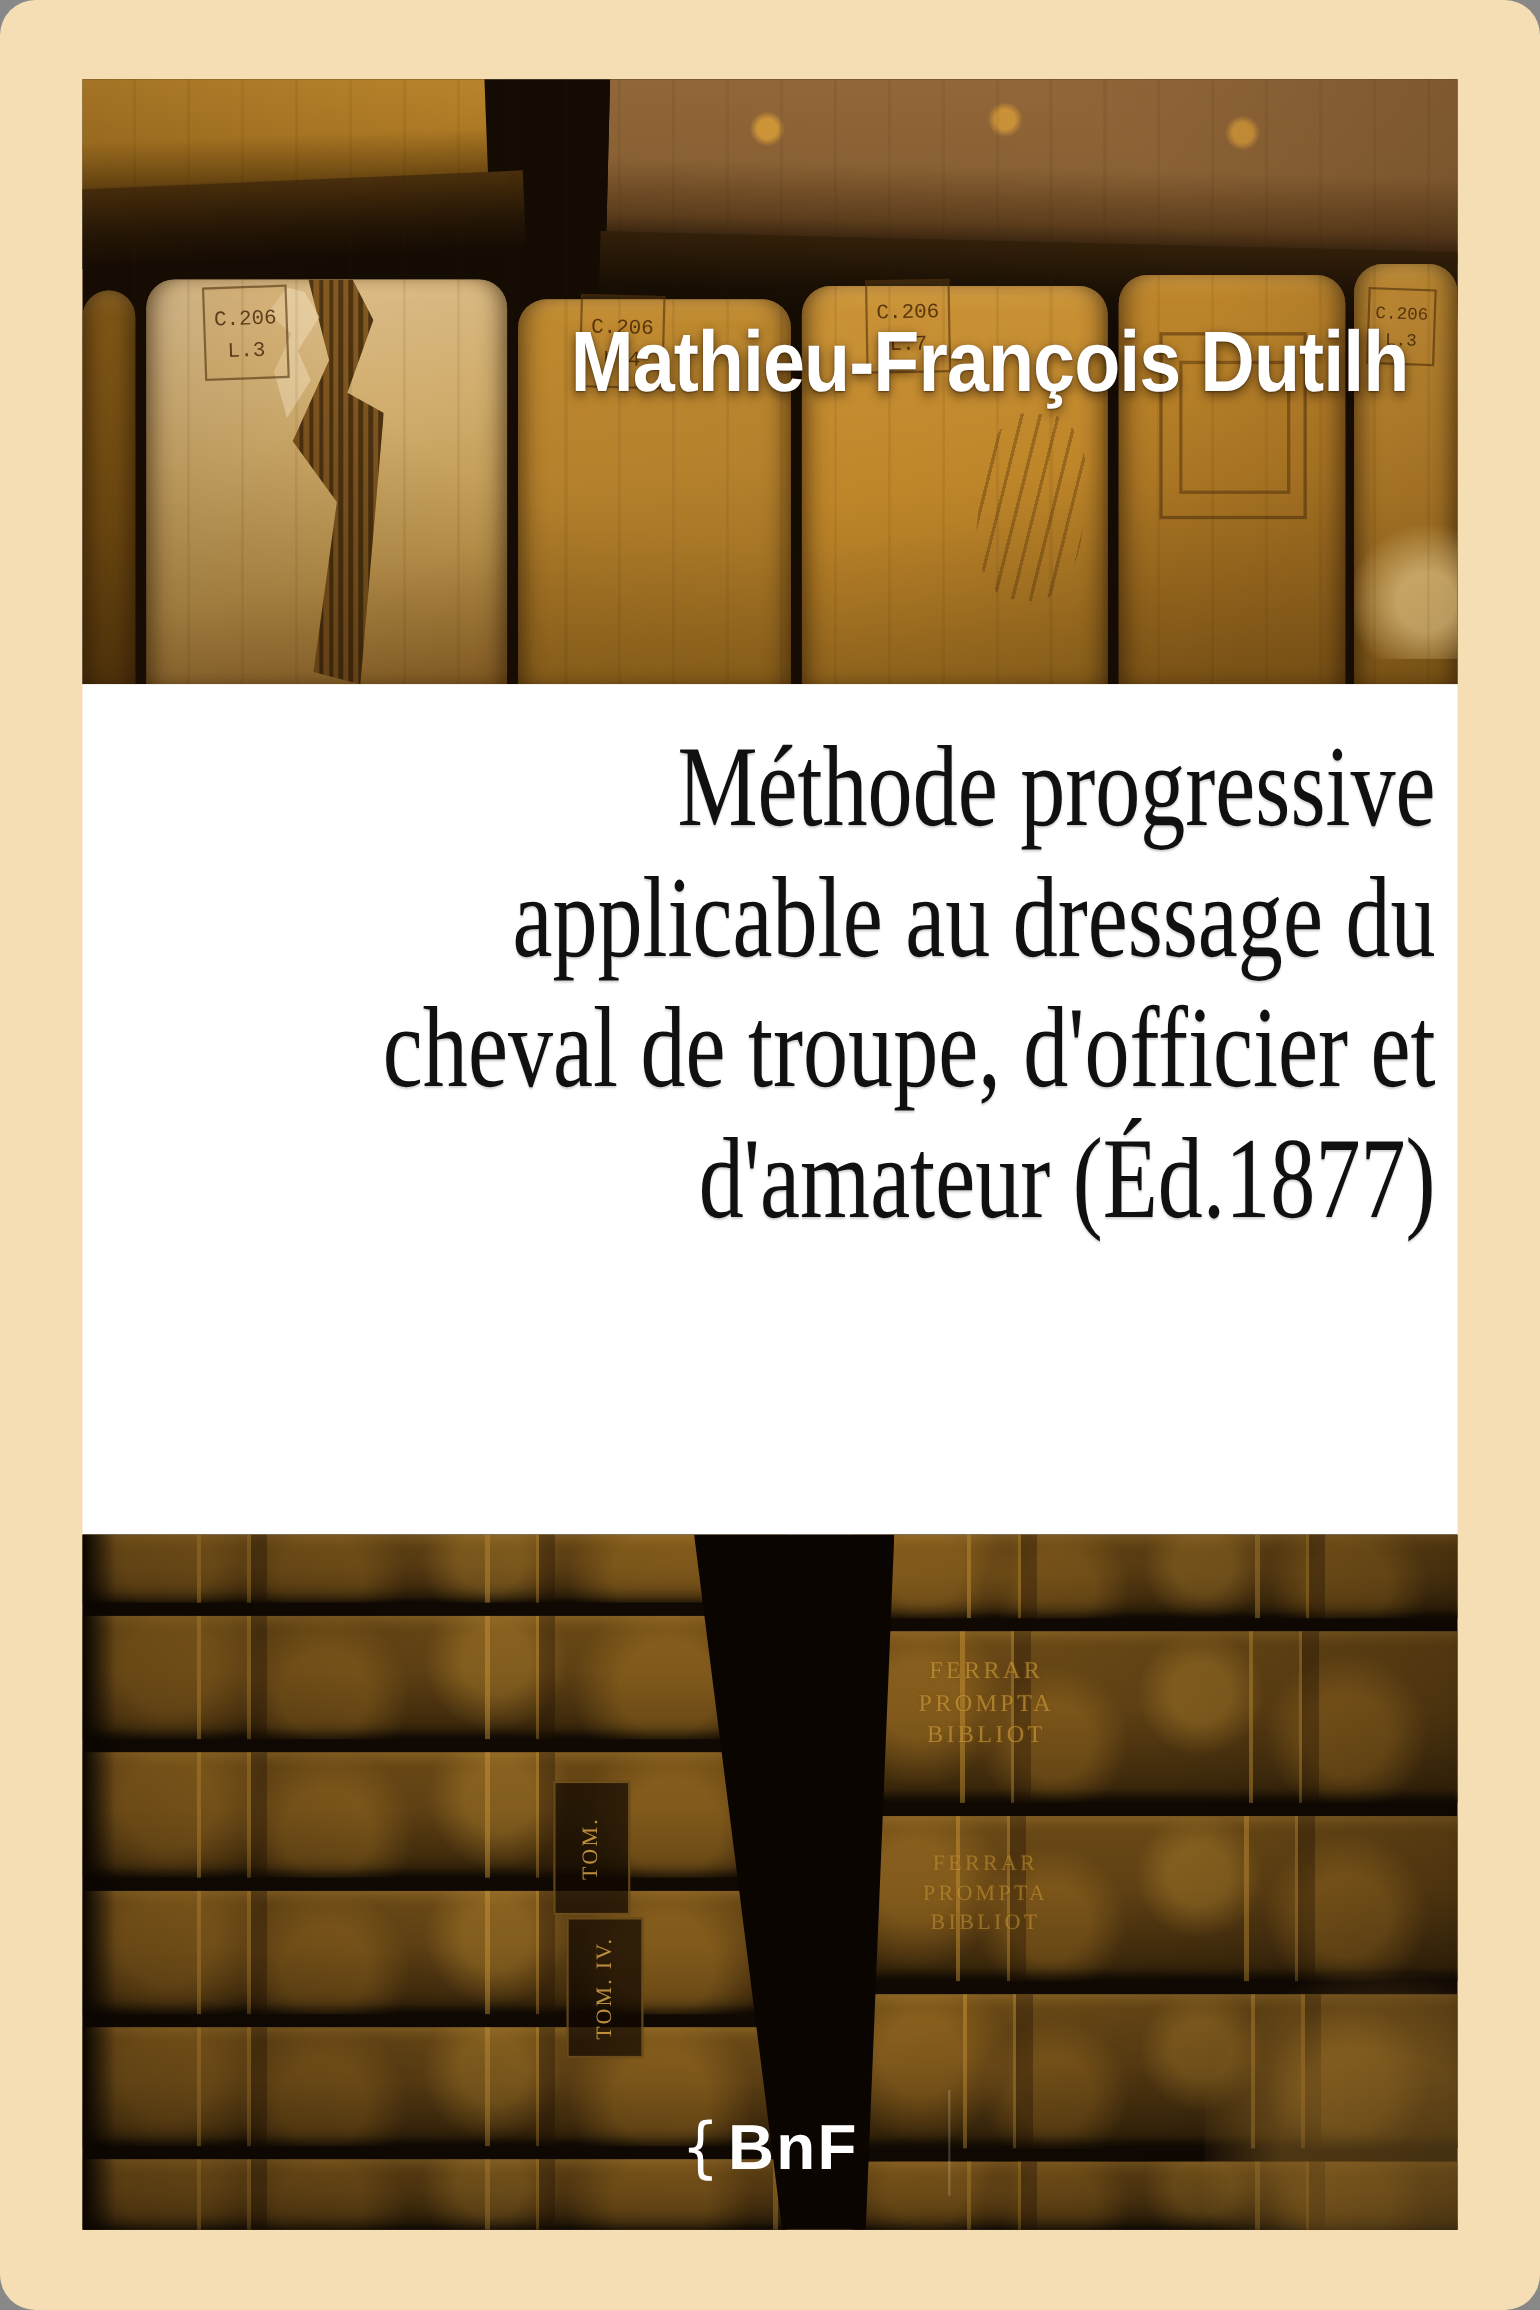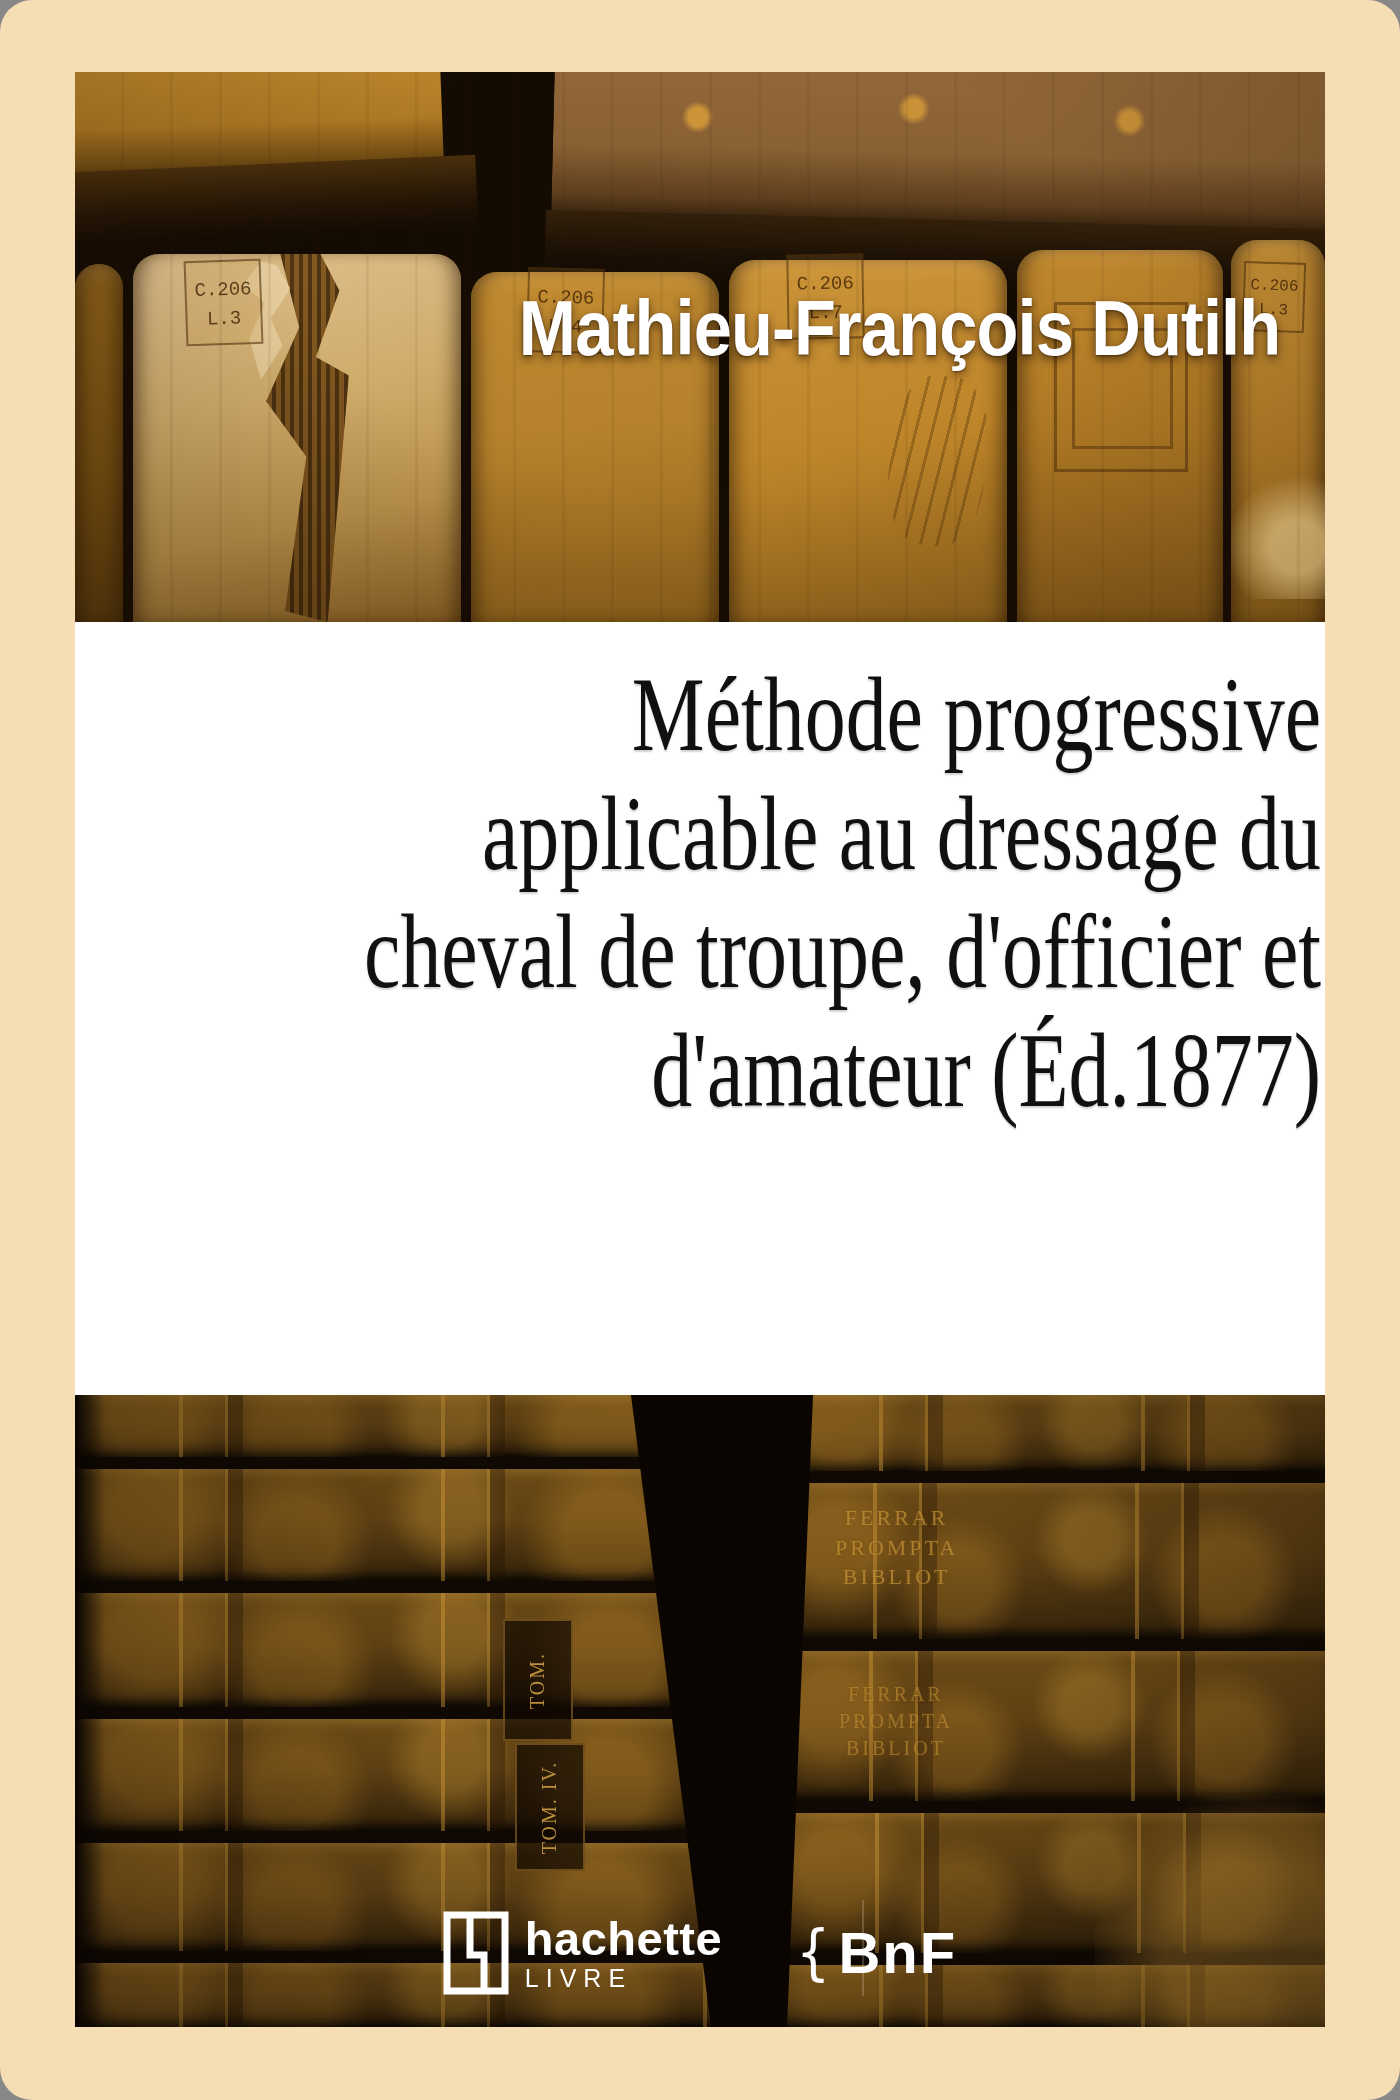--- a/index.html
+++ b/index.html
@@ -106,21 +106,21 @@
     transform:scaleX(.88);transform-origin:100% 50%;
     text-shadow:0 4px 10px rgba(30,15,0,.6), 0 1px 2px rgba(30,15,0,.5);
     white-space:nowrap;z-index:5;
   }
   
   .band{
     position:absolute;left:75px;top:622px;width:1250px;height:773px;
     background:#FFFFFF;
   }
   .title-block{
-    position:absolute;left:16px;top:34px;width:100%;
+    position:absolute;left:0;top:34px;width:100%;
     text-align:right;padding-right:20px;box-sizing:border-box;
     font-family:"Liberation Serif", serif;
     font-size:105px;line-height:1.13;color:#101010;
   }
   .title-line{
     transform:scaleX(.78);transform-origin:100% 50%;
     white-space:nowrap;
     text-shadow:0 2px 2px rgba(0,0,0,.18);
   }
   
@@ -299,29 +299,19 @@
       <div>PROMPTA</div>
       <div>BIBLIOT</div>
     </div>
 
     <div class="pb-vignette"></div>
   </div>
 
   <div class="photo-highlight-line"></div>
 
   <div class="publisher">
-    <div class="hachette-lockup">
-      <svg width="66" height="84" viewBox="0 0 66 84">
-        <rect x="4" y="4" width="58" height="76" fill="none" stroke="#FFFFFF" stroke-width="7"></rect>
-        <path d="M27 4 L27 44 L41 44 L41 80" fill="none" stroke="#FFFFFF" stroke-width="7"></path>
-      </svg>
-      <div class="hachette-text">
-        <div class="word">hachette</div>
-        <div class="imprint">LIVRE</div>
-      </div>
-    </div>
     <div class="bnf-lockup">
       <span class="bnf-brace">{</span>
       <span class="bnf-word">BnF</span>
     </div>
   </div>
 
 </div>
 
 </body></html>

